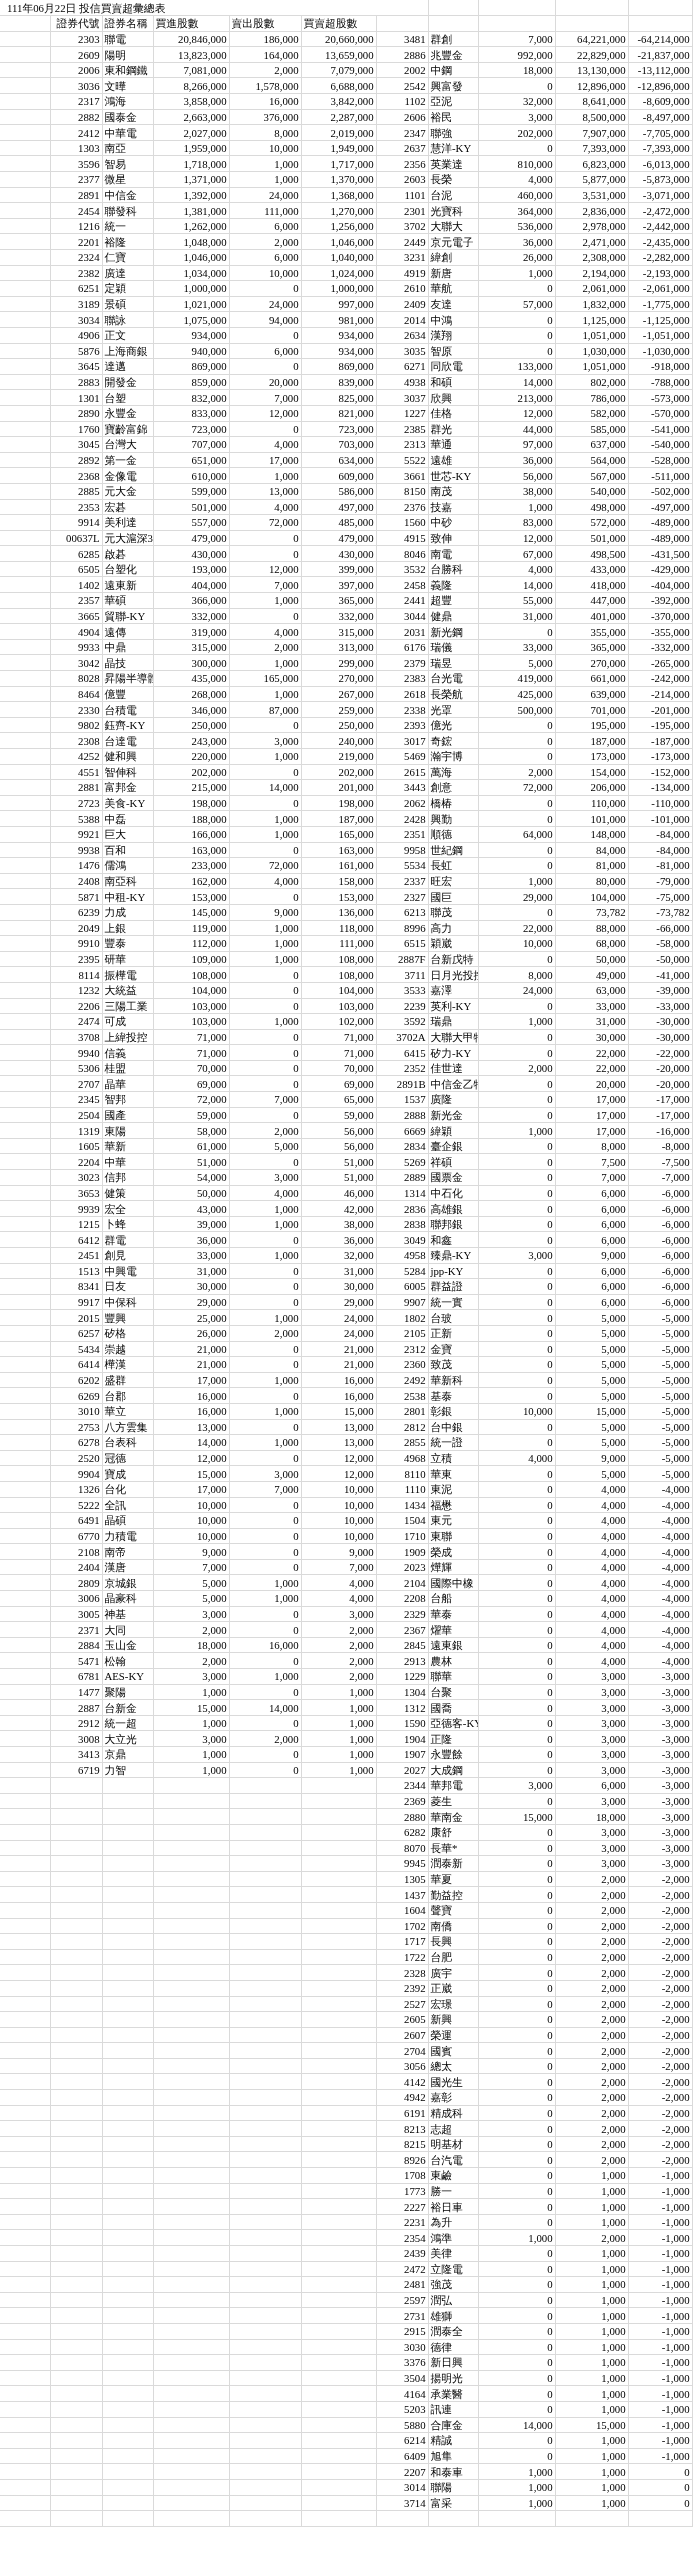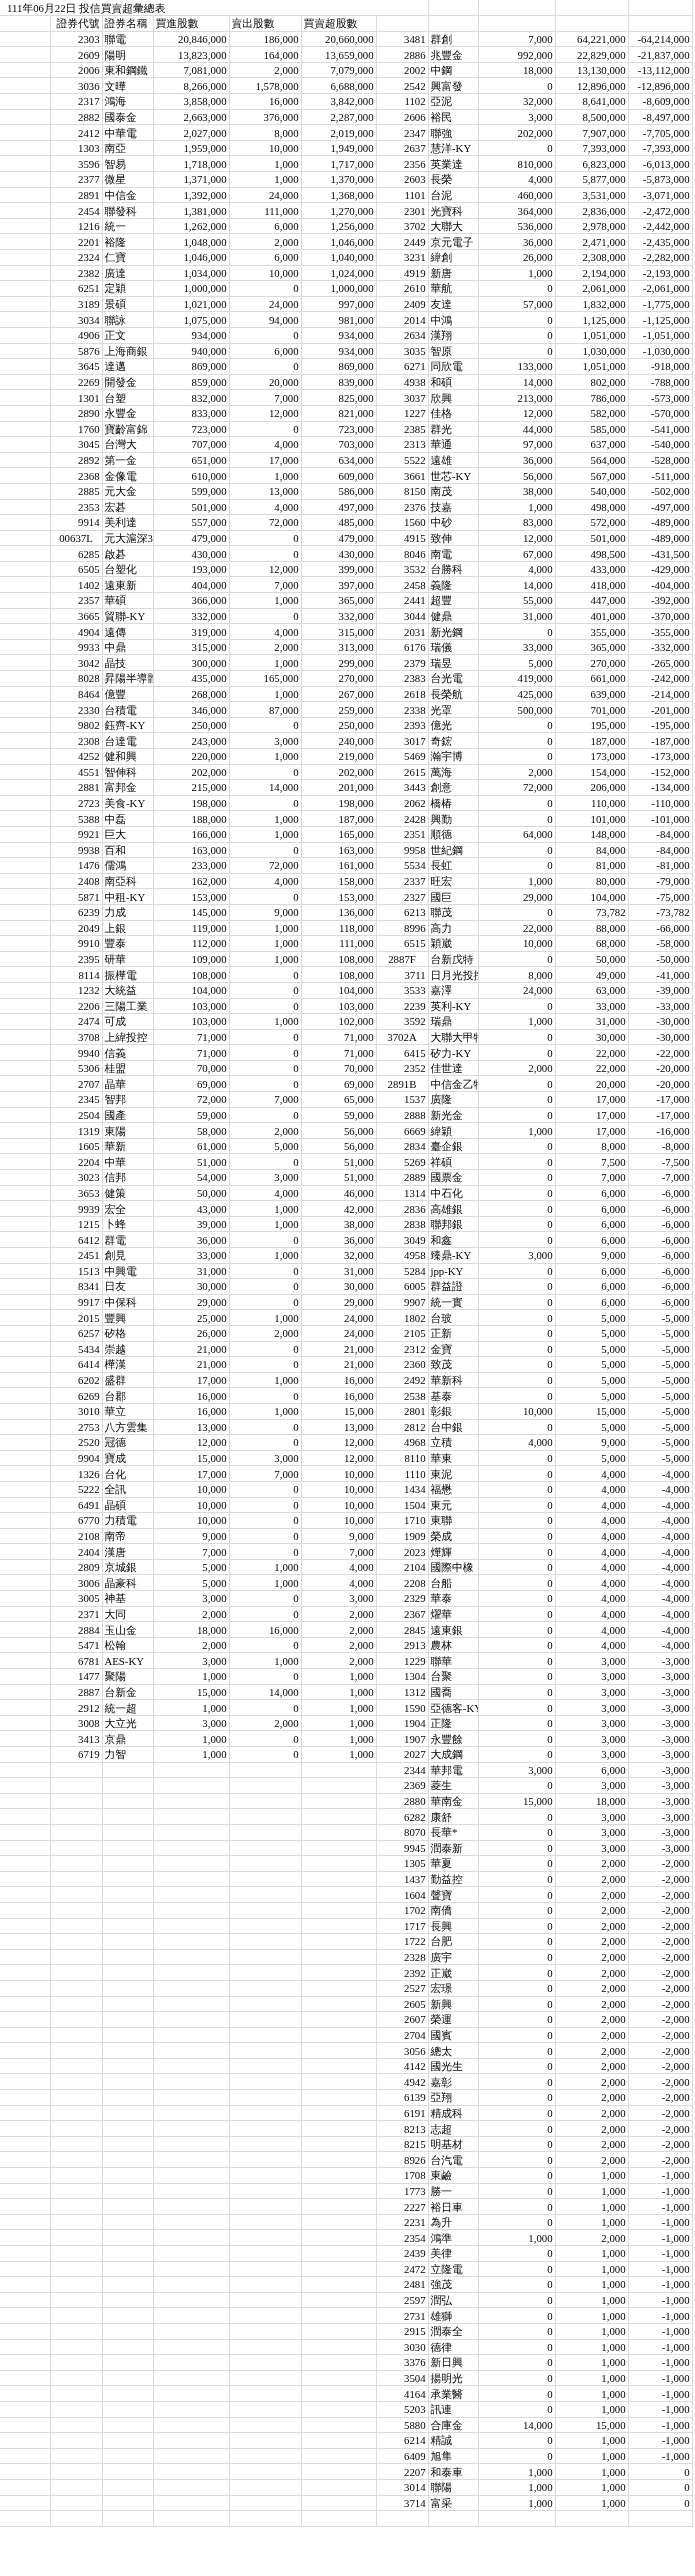--- a/index.html
+++ b/index.html
@@ -4,21 +4,21 @@
 <style>
   html,body{margin:0;padding:0;background:#ffffff;}
   body{width:695px;height:2576px;overflow:hidden;font-family:"Liberation Serif","DejaVu Serif",serif;color:#000;}
   .sheet{position:relative;width:695px;}
   table{border-collapse:collapse;table-layout:fixed;width:691px;font-size:10.8px;}
   col.a{width:50px}col.b{width:52px}col.c{width:51px}col.d{width:76px}col.e{width:72px}col.f{width:75px}
   col.g{width:52px}col.h{width:50px}col.i{width:77px}col.j{width:73px}col.k{width:64px}
   td{height:15.6px;padding:0 1.9px;border-right:0.9px solid #dadada;border-bottom:0.9px solid #dadada;white-space:nowrap;overflow:hidden;line-height:14px;box-sizing:border-box;}
   td.num{text-align:right;}
   td.txt{text-align:left;}
-  td.codeL{text-align:center;margin-left:33px;}
+  td.codeL{text-align:right;margin-left:33px;}
   td.title{overflow:visible;text-align:left;border-right:none;padding-left:7px;}
   tr.hdr td{text-align:left;margin-left:27px;}
 </style>
 </head>
 <body>
 
 <div class="sheet">
   <table>
     <colgroup>
       <col class="a">
@@ -336,21 +336,21 @@
           <td class="num">0</td>
           <td class="num">869,000</td>
           <td class="num">6271</td>
           <td class="txt">同欣電</td>
           <td class="num">133,000</td>
           <td class="num">1,051,000</td>
           <td class="num">-918,000</td>
         </tr>
         <tr>
           <td></td>
-          <td class="num">2269</td>
+          <td class="num">2883</td>
           <td class="txt">開發金</td>
           <td class="num">859,000</td>
           <td class="num">20,000</td>
           <td class="num">839,000</td>
           <td class="num">4938</td>
           <td class="txt">和碩</td>
           <td class="num">14,000</td>
           <td class="num">802,000</td>
           <td class="num">-788,000</td>
         </tr>
@@ -1220,20 +1220,33 @@
           <td class="num">0</td>
           <td class="num">13,000</td>
           <td class="num">2812</td>
           <td class="txt">台中銀</td>
           <td class="num">0</td>
           <td class="num">5,000</td>
           <td class="num">-5,000</td>
         </tr>
         <tr>
           <td></td>
+          <td class="num">6278</td>
+          <td class="txt">台表科</td>
+          <td class="num">14,000</td>
+          <td class="num">1,000</td>
+          <td class="num">13,000</td>
+          <td class="num">2855</td>
+          <td class="txt">統一證</td>
+          <td class="num">0</td>
+          <td class="num">5,000</td>
+          <td class="num">-5,000</td>
+        </tr>
+        <tr>
+          <td></td>
           <td class="num">2520</td>
           <td class="txt">冠德</td>
           <td class="num">12,000</td>
           <td class="num">0</td>
           <td class="num">12,000</td>
           <td class="num">4968</td>
           <td class="txt">立積</td>
           <td class="num">4,000</td>
           <td class="num">9,000</td>
           <td class="num">-5,000</td>
@@ -1771,33 +1784,20 @@
           <td class="num">2,000</td>
           <td class="num">-2,000</td>
         </tr>
         <tr>
           <td></td>
           <td></td>
           <td></td>
           <td></td>
           <td></td>
           <td></td>
-          <td class="num">6139</td>
-          <td class="txt">亞翔</td>
-          <td class="num">0</td>
-          <td class="num">2,000</td>
-          <td class="num">-2,000</td>
-        </tr>
-        <tr>
-          <td></td>
-          <td></td>
-          <td></td>
-          <td></td>
-          <td></td>
-          <td></td>
           <td class="num">6191</td>
           <td class="txt">精成科</td>
           <td class="num">0</td>
           <td class="num">2,000</td>
           <td class="num">-2,000</td>
         </tr>
         <tr>
           <td></td>
           <td></td>
           <td></td>

